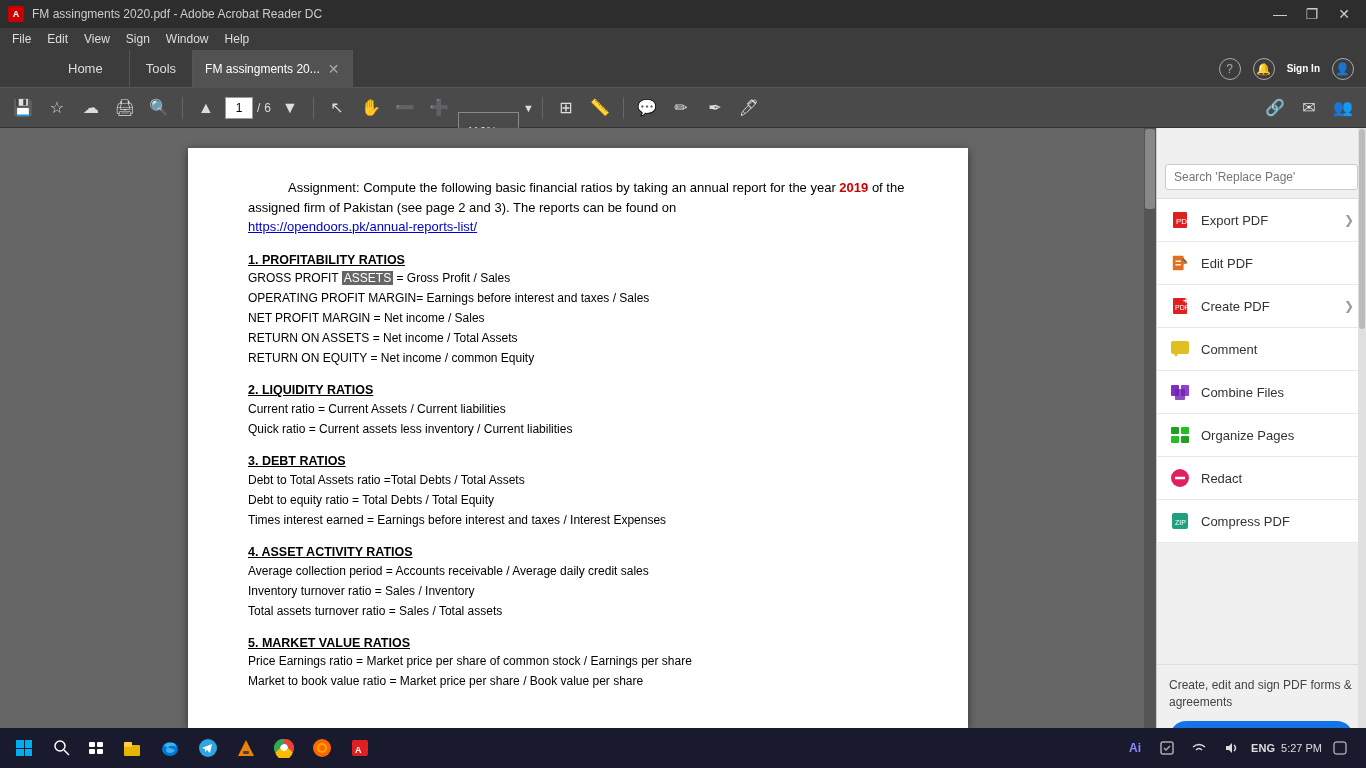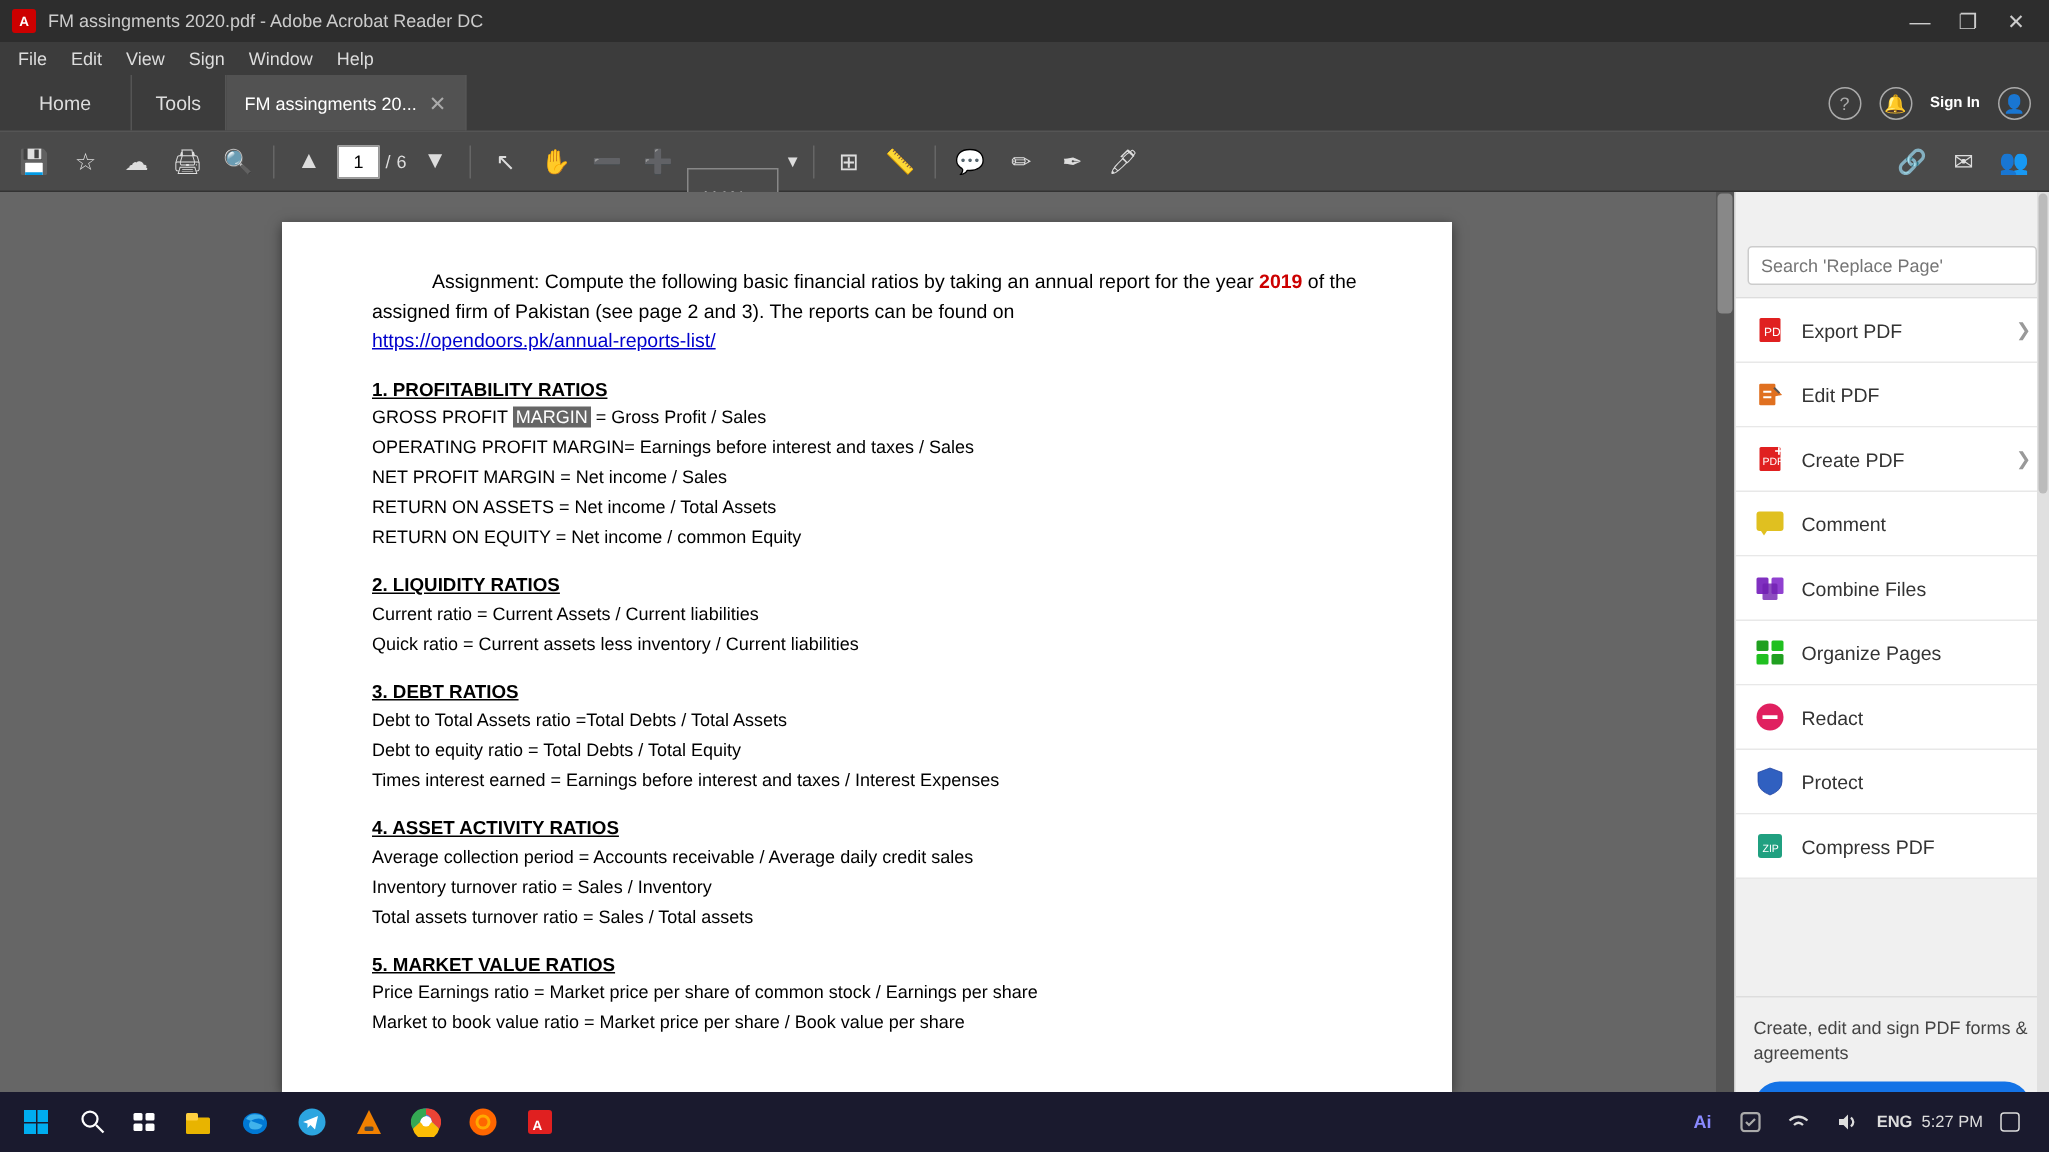--- a/index.html
+++ b/index.html
@@ -42,20 +42,21 @@
       border-bottom: 1px solid #555;
     }
     .tab-home {
       padding: 0 26px;
       display: flex;
       align-items: center;
       color: #ddd;
       font-size: 13px;
       cursor: pointer;
       border-right: 1px solid #555;
+      margin-left: 42px;
     }
     .tab-tools {
       padding: 0 16px;
       display: flex;
       align-items: center;
       color: #ddd;
       font-size: 13px;
       cursor: pointer;
       border-right: 1px solid #555;
     }
@@ -358,21 +359,21 @@
 
     <div class="pdf-page">
 
       <div class="pdf-assignment">
         <strong>Assignment</strong><span>: Compute the following basic financial ratios by taking an annual report for the year </span><span class="pdf-red">2019</span><span> of the assigned firm of Pakistan (see page 2 and 3). The reports can be found on</span><br>
         <a class="pdf-link">https://opendoors.pk/annual-reports-list/</a>
       </div>
 
       <div class="pdf-section">
         <div class="pdf-section-title">1. PROFITABILITY RATIOS</div>
-        <div class="pdf-row">GROSS PROFIT <span class="pdf-highlight">MARGIN</span> = Gross Profit / Sales</div>
+        <div class="pdf-row">GROSS PROFIT <span class="pdf-highlight">ASSETS</span> = Gross Profit / Sales</div>
         <div class="pdf-row">OPERATING PROFIT MARGIN= Earnings before interest and taxes / Sales</div>
         <div class="pdf-row">NET PROFIT MARGIN     =   Net income / Sales</div>
         <div class="pdf-row">RETURN ON ASSETS      =    Net income / Total Assets</div>
         <div class="pdf-row">RETURN ON EQUITY      = Net income / common Equity</div>
       </div>
 
       <div class="pdf-section">
         <div class="pdf-section-title">2. LIQUIDITY RATIOS</div>
         <div class="pdf-row">Current ratio              = Current Assets / Current liabilities</div>
         <div class="pdf-row">Quick ratio                = Current assets less inventory / Current liabilities</div>
@@ -481,29 +482,20 @@
     <div class="panel-item">
       <div class="panel-icon" style="color:#e02060;">
         <svg width="20" height="20" viewBox="0 0 20 20">
             <circle cx="10" cy="10" r="9" fill="#e02060"></circle>
             <line x1="5" y1="10" x2="15" y2="10" stroke="white" stroke-width="2.5"></line>
           </svg>
       </div>
       <span>Redact</span>
     </div>
 
-    <div class="panel-item">
-      <div class="panel-icon" style="color:#3060c0;">
-        <svg width="18" height="20" viewBox="0 0 18 20">
-            <path d="M9 1 L17 4 L17 10 Q17 16 9 19 Q1 16 1 10 L1 4 Z" fill="#3060c0"></path>
-            <path d="M9 1 L17 4 L17 10 Q17 16 9 19 Q1 16 1 10 L1 4 Z" fill="none" stroke="#2040a0" stroke-width="0.5"></path>
-          </svg>
-      </div>
-      <span>Protect</span>
-    </div>
 
     <div class="panel-item">
       <div class="panel-icon" style="color:#20a080;">
         <svg width="20" height="20" viewBox="0 0 20 20">
             <rect x="2" y="2" width="16" height="16" rx="2" fill="#20a080"></rect>
             <text x="5" y="14" font-size="7" fill="white">ZIP</text>
           </svg>
       </div>
       <span>Compress PDF</span>
     </div>

